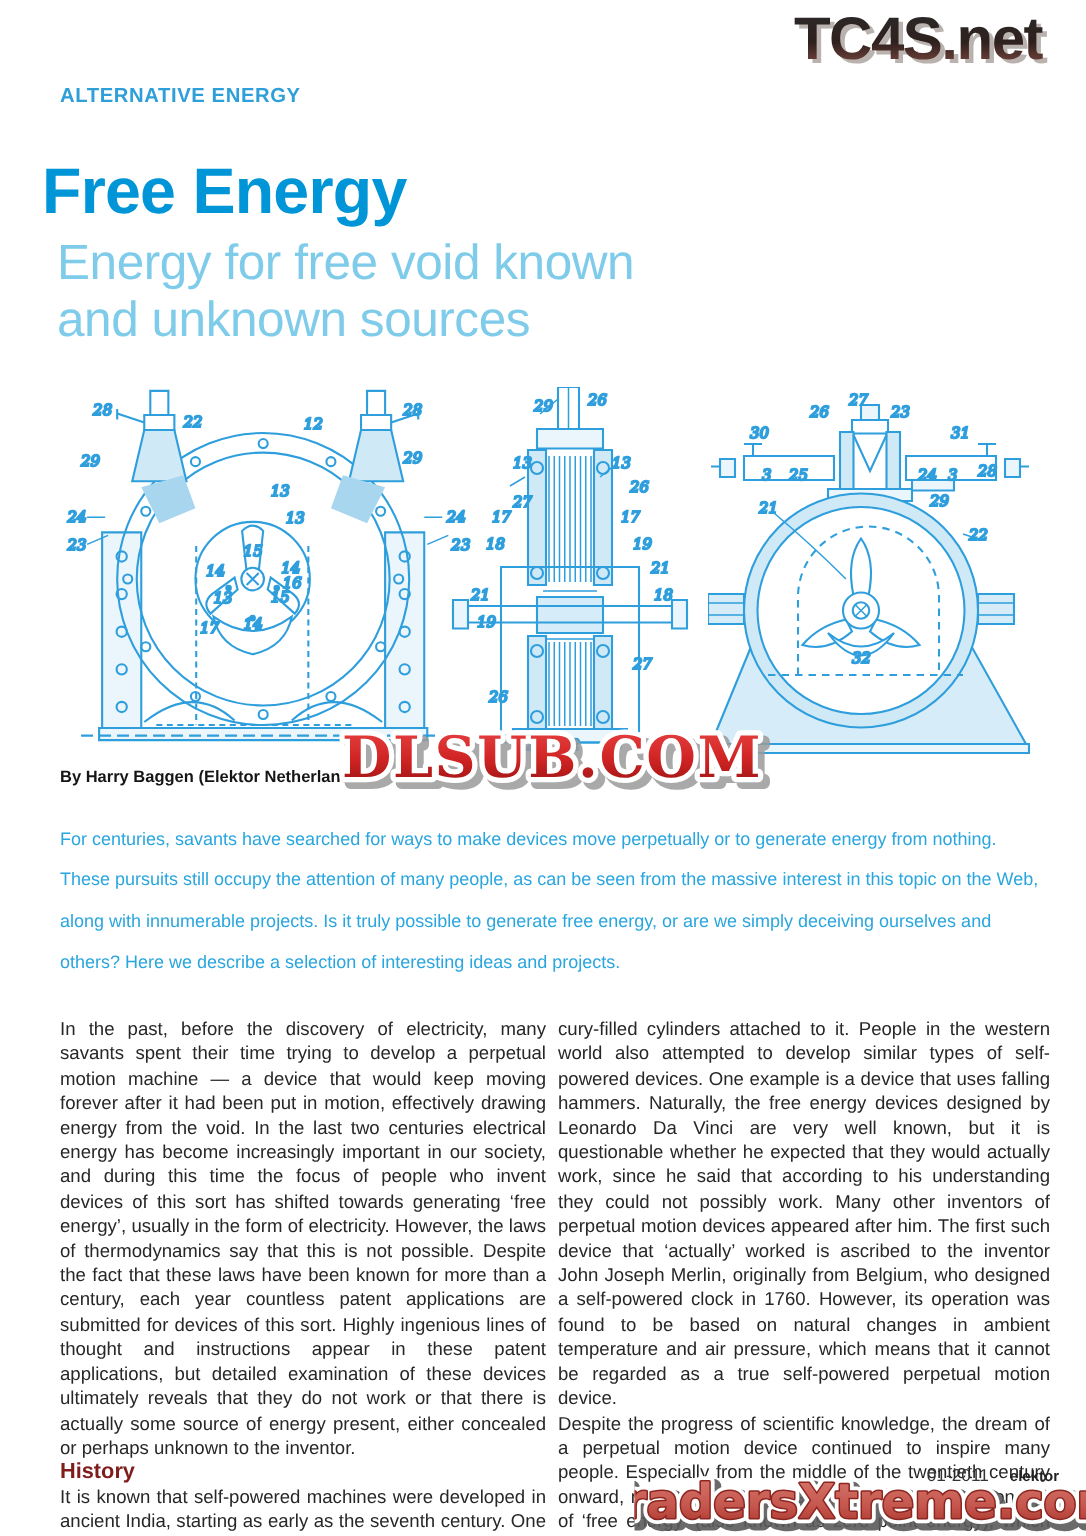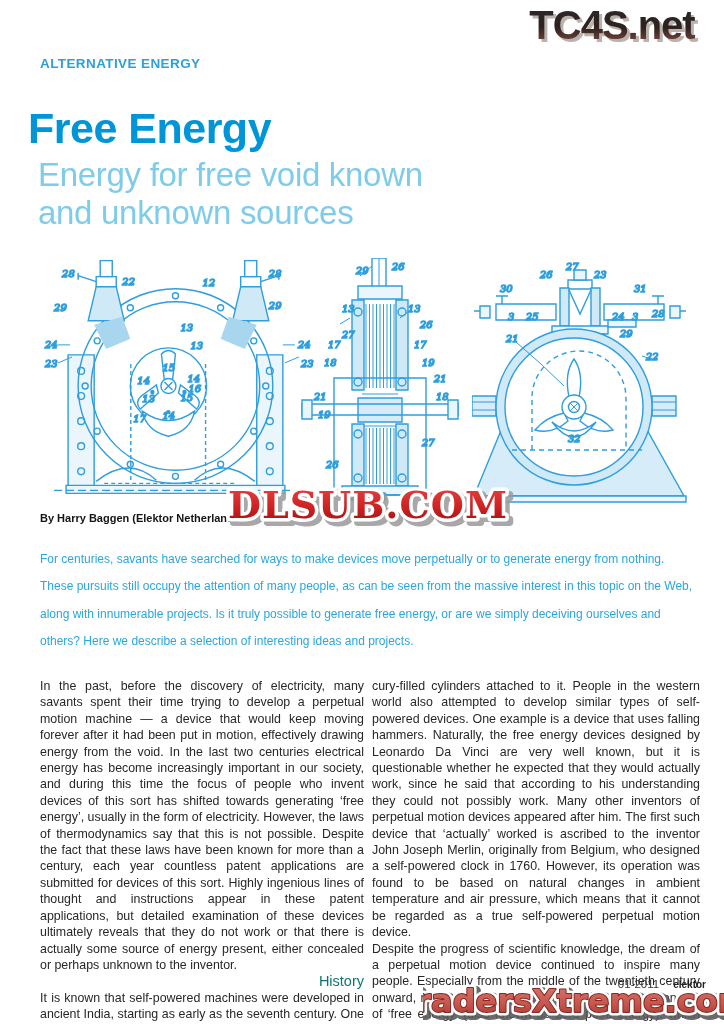--- a/index.html
+++ b/index.html
@@ -28,22 +28,22 @@
   .intro {
     left:40px; top:546px; width:658px; font-size:12px; line-height:27.4px;
     color:#2AA6DF; font-weight:400;
   }
 
   .col { top:678px; font-size:12.4px; line-height:16.4px; color:#272727;
          text-align:justify; }
   .col1 { left:40px; width:324px; }
   .col2 { left:372px; width:328px; }
   .col p { margin:0; }
-  .history-head { color:#0f766e; font-weight:400; font-size:14.5px;
-                  margin:10px 0 3px 0; text-align:right; }
+  .history-head { color:#7f1d1d; font-weight:700; font-size:14.5px;
+                  margin:10px 0 3px 0; text-align:left; }
 
   .footer-left { left:40px; top:1024px; font-size:10px; color:#333; }
   .footer-right { right:18px; top:978px; font-size:11.5px; color:#333; }
   .footer-right .mag { font-weight:700; font-size:10px; color:#222; margin-left:14px; }
 
   svg text.lbl {
     font-family:"DejaVu Serif", serif; font-style:italic;
     font-size:10px; fill:#2E9EDC;
   }
   .fig line, .fig path, .fig circle, .fig rect, .fig ellipse { vector-effect:non-scaling-stroke; }

